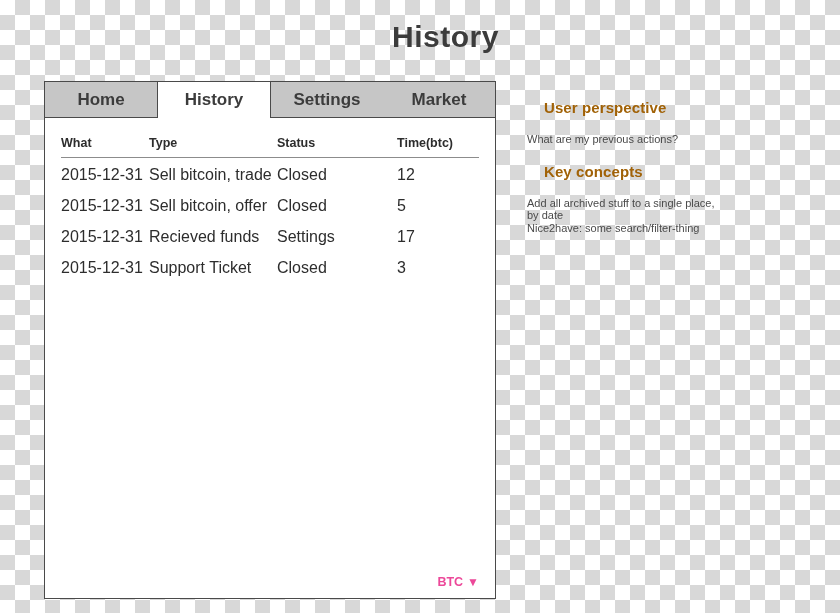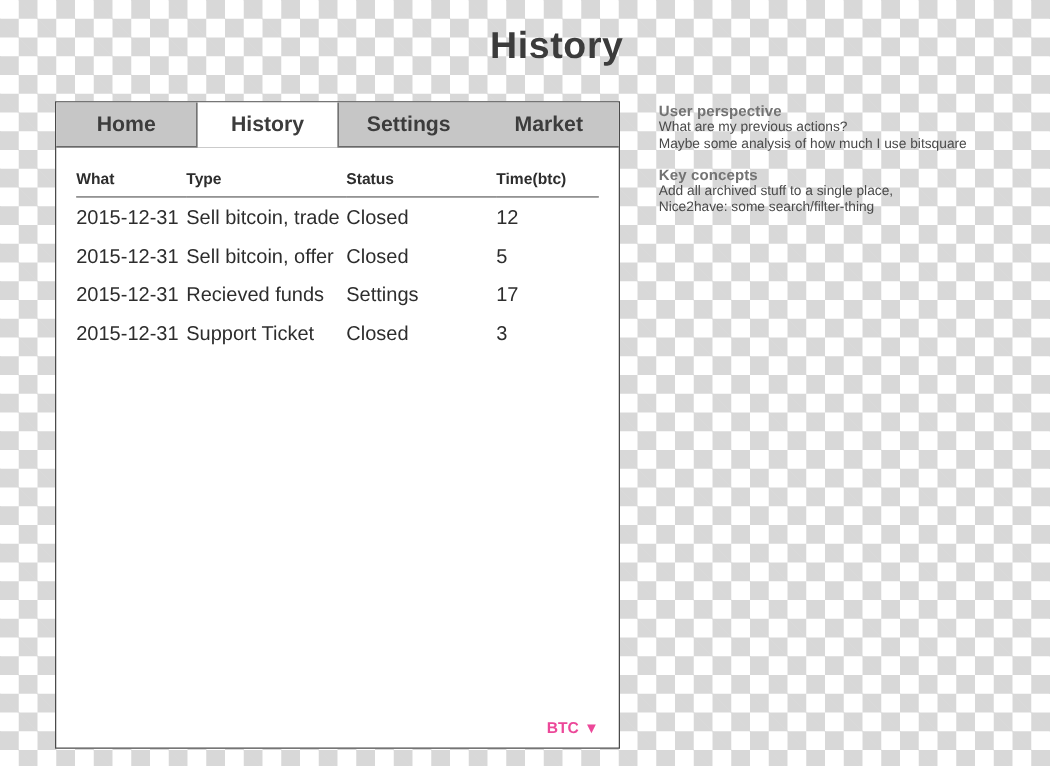--- a/index.html
+++ b/index.html
@@ -133,24 +133,24 @@
   }
 
   
   .notes {
     position: absolute;
     left: 527px;
     top: 82px;
     width: 300px;
   }
   .notes h3 {
-    margin: 0;
-    font-size: 12px;
-    font-weight: bold;
-    color: #737373;
+    margin: 17px;
+    font-size: 15px;
+    font-weight: bold;
+    color: #a16207;
     letter-spacing: 0.1px;
   }
   .notes p {
     margin: 0;
     font-size: 11px;
     color: #4a4a4a;
     line-height: 12.5px;
   }
   .notes .block2 {
     margin-top: 12px;
@@ -218,22 +218,22 @@
         <span class="caret">▼</span>
       </div>
 
     </div>
   </div>
 
   <div class="notes">
     <div class="block1">
       <h3>User perspective</h3>
       <p>What are my previous actions?</p>
-      <p>Maybe some analysis of how much I use bitsquare</p>
     </div>
     <div class="block2">
       <h3>Key concepts</h3>
       <p>Add all archived stuff to a single place,</p>
+      <p>by date</p>
       <p>Nice2have: some search/filter-thing</p>
     </div>
   </div>
 
 </div>
 
 </body></html>

